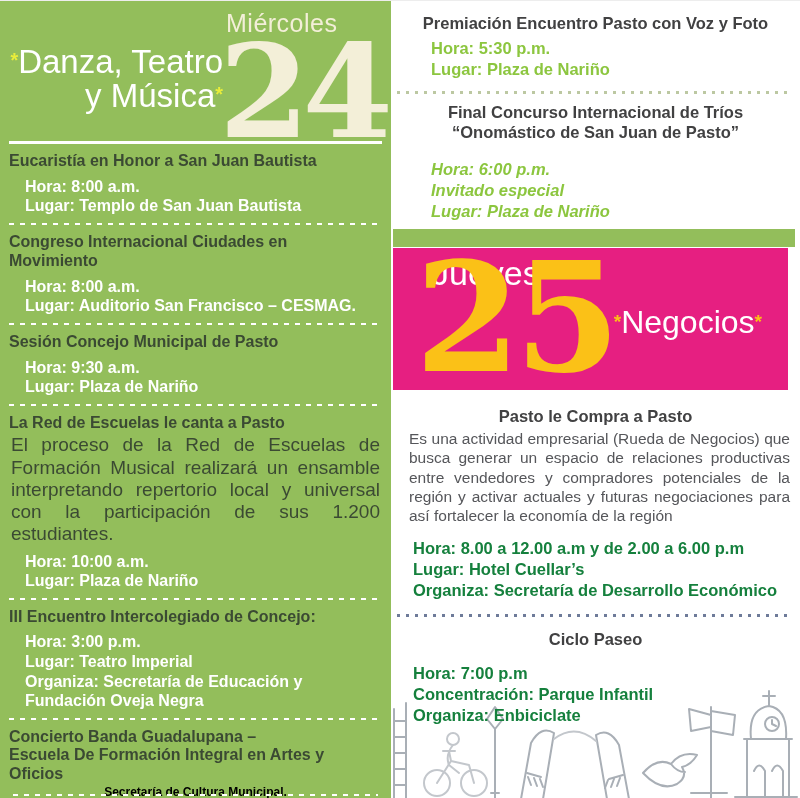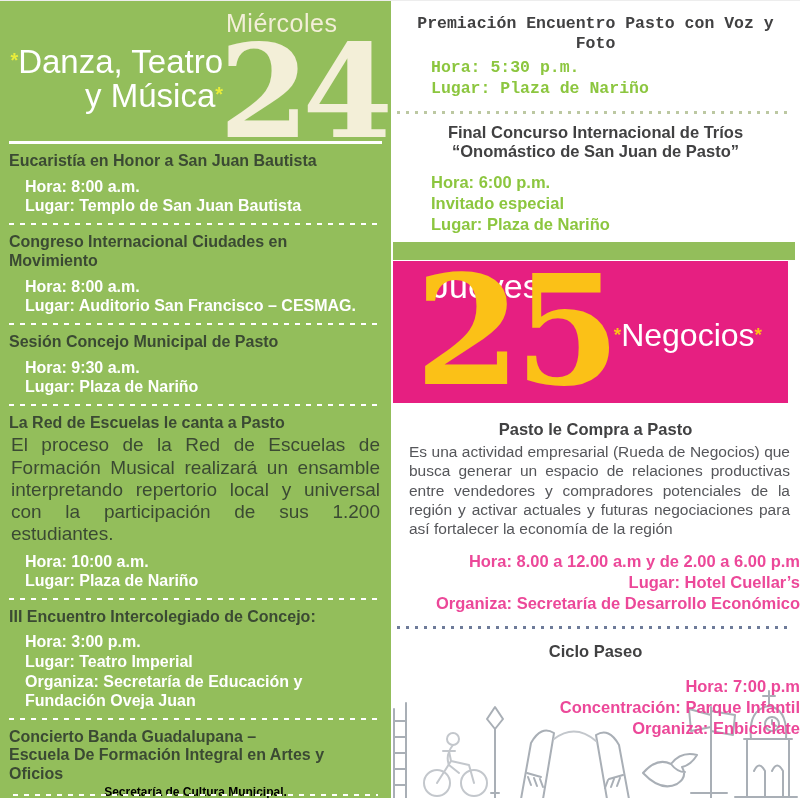--- a/index.html
+++ b/index.html
@@ -60,24 +60,24 @@
   }
   .rt-title{
     text-align:center;color:#414142;font-weight:bold;font-size:16.5px;
     line-height:1.2;margin:0 8px;position:relative;z-index:1;
   }
   .green-meta{
     color:#8cc63f;font-weight:bold;font-size:16.5px;line-height:1.27;
     margin:4px 0 0 40px;
   }
   .blue-meta{
-    color:#ec4899;font-weight:bold;font-size:16.5px;line-height:1.27;
-    margin:12px 0 0 36px;position:relative;z-index:1;text-align:right;
-  }
-  .sec-a{padding-top:13px;font-family:Liberation Mono, monospace;}
+    color:#15803d;font-weight:bold;font-size:16.5px;line-height:1.27;
+    margin:12px 0 0 22px;position:relative;z-index:1;
+  }
+  .sec-a{padding-top:13px;}
   .sec-b{padding-top:9px;}
   .sec-c{padding-top:17px;}
   .sec-d{padding-top:13px;}
   .dot-sep-green{
     height:3px;margin:11px 10px 0 6px;
     background:repeating-linear-gradient(90deg,#bcc8a2 0 3px,transparent 3px 9px);
   }
   .dot-sep-blue{
     height:3px;margin:13px 10px 0 6px;
     background:repeating-linear-gradient(90deg,#6e7b99 0 3px,transparent 3px 9px);
@@ -157,21 +157,21 @@
     </div>
     <div class="dash-sep"></div>
 
     <div>
       <div class="lt-title">
         <span>III Encuentro Intercolegiado de Concejo:</span><br>
       </div>
       <div class="lt-meta">
         <div>Hora: 3:00 p.m.</div>
         <div>Lugar: Teatro Imperial</div>
-        <div>Organiza: Secretaría de Educación y Fundación Oveja Juan</div>
+        <div>Organiza: Secretaría de Educación y Fundación Oveja Negra</div>
       </div>
     </div>
     <div class="dash-sep"></div>
 
     <div>
       <div class="lt-title">
         <span>Concierto Banda Guadalupana –</span><br>
         <span>Escuela De Formación Integral en Artes y Oficios</span>
       </div>
       <div class="lt-sub">Secretaría de Cultura Municipal.</div>
@@ -193,21 +193,21 @@
         <div>Lugar: Plaza de Nariño</div>
       </div>
     </div>
     <div class="dot-sep-green"></div>
 
     <div class="sec-b">
       <div class="rt-title">
         <span>Final Concurso Internacional de Tríos</span><br>
         <span>“Onomástico de San Juan de Pasto”</span>
       </div>
-      <div class="green-meta" style="margin-top:10px;">
+      <div class="green-meta" style="margin-top:17px;font-style:italic;">
         <div>Hora: 6:00 p.m.</div>
         <div>Invitado especial</div>
         <div>Lugar: Plaza de Nariño</div>
       </div>
     </div>
 
     <div class="green-bar"></div>
 
     <div class="pink-block">
       <div class="pk-day">Jueves</div>

